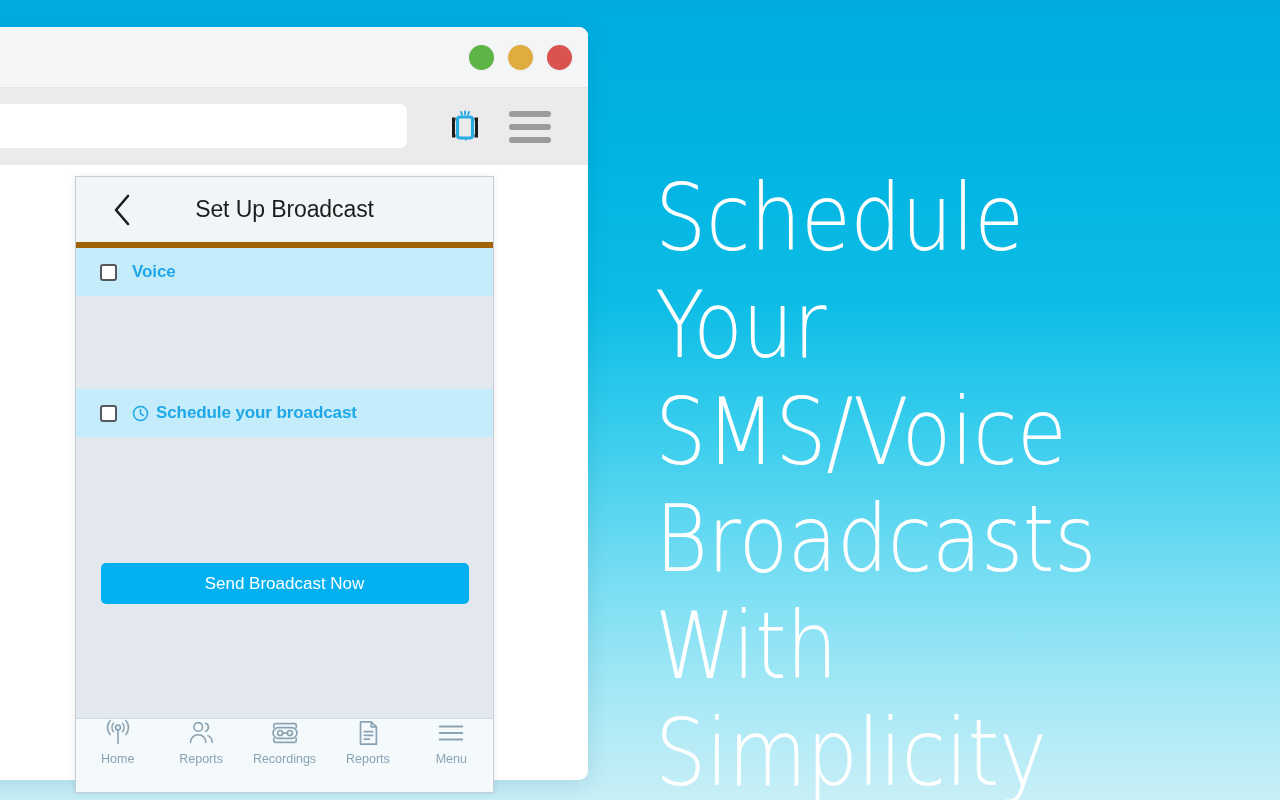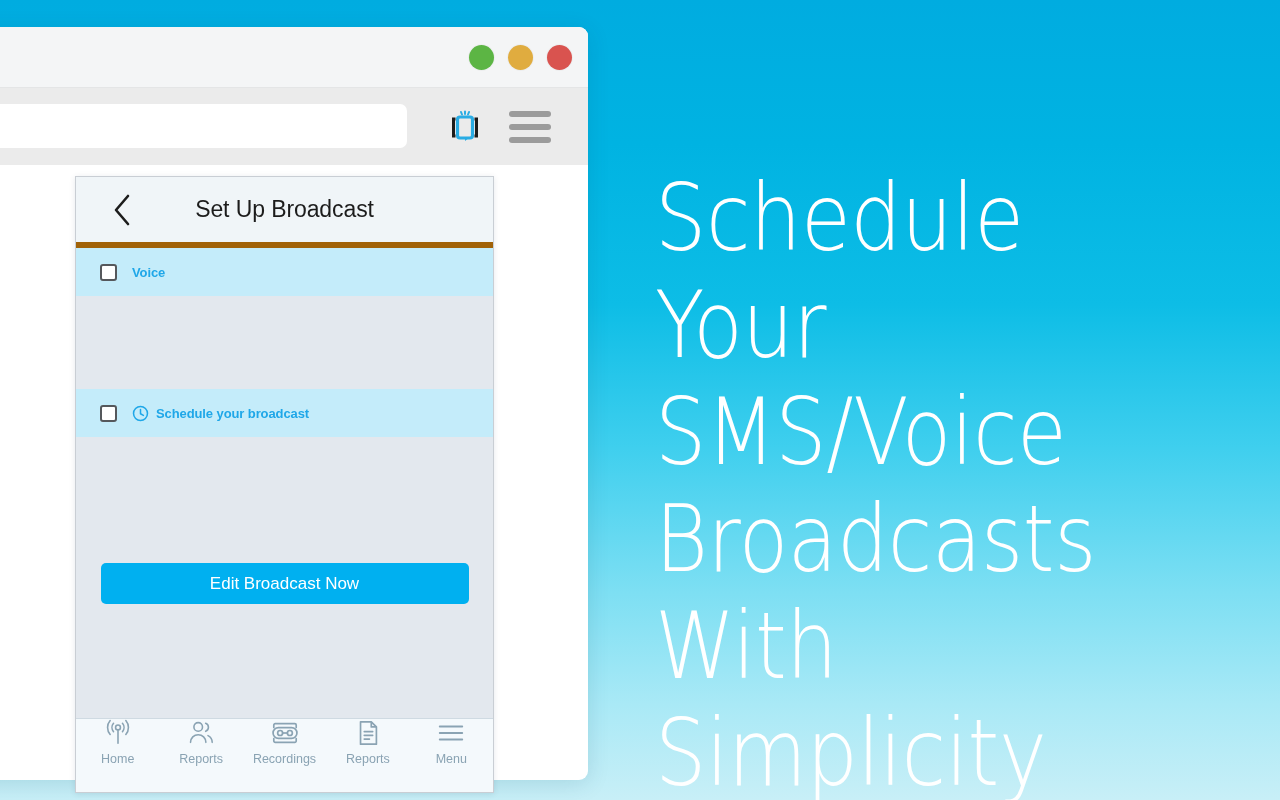--- a/index.html
+++ b/index.html
@@ -163,21 +163,21 @@
     background: #ffffff;
     box-sizing: border-box;
     flex: 0 0 auto;
   }
   .cbox.dim {
     border-color: #b6cfdc;
     background: #e9f6fc;
   }
   .opt-label {
     margin-left: 15px;
-    font-size: 13px; font-weight: bold; color: #1fa7e8;
+    font-size: 17px; font-weight: bold; color: #1fa7e8;
     letter-spacing: -0.1px;
     display: flex; align-items: center; gap: 7px;
   }
 
   #send-area {
     background: #e3e8ee;
     flex: 1 1 auto;
     display: flex; align-items: center; justify-content: center;
   }
   #send-btn {
@@ -279,21 +279,21 @@
           <svg width="17" height="17" viewBox="0 0 20 20" style="flex:0 0 auto">
             <circle cx="10" cy="10" r="8.2" fill="none" stroke="#1fa7e8" stroke-width="1.8"></circle>
             <path d="M10 5.2 L10 10.3 L13.4 12.2" fill="none" stroke="#1fa7e8" stroke-width="1.8" stroke-linecap="round" stroke-linejoin="round"></path>
           </svg>
           <span>Schedule your broadcast</span>
         </span>
       </div>
     </div>
 
     <div id="send-area">
-      <button id="send-btn">Edit Broadcast Now</button>
+      <button id="send-btn">Send Broadcast Now</button>
     </div>
 
     <div id="tabbar">
 
       <div class="tab">
         <svg width="30" height="28" viewBox="0 0 32 30">
           <circle cx="16" cy="9" r="2.6" fill="none" stroke="#8aa3b3" stroke-width="1.7"></circle>
           <path d="M16 12 L16 26" stroke="#8aa3b3" stroke-width="1.7" stroke-linecap="round"></path>
           <path d="M11.2 4.6 A7 7 0 0 0 11.2 13.6" fill="none" stroke="#8aa3b3" stroke-width="1.7" stroke-linecap="round"></path>
           <path d="M20.8 4.6 A7 7 0 0 1 20.8 13.6" fill="none" stroke="#8aa3b3" stroke-width="1.7" stroke-linecap="round"></path>

